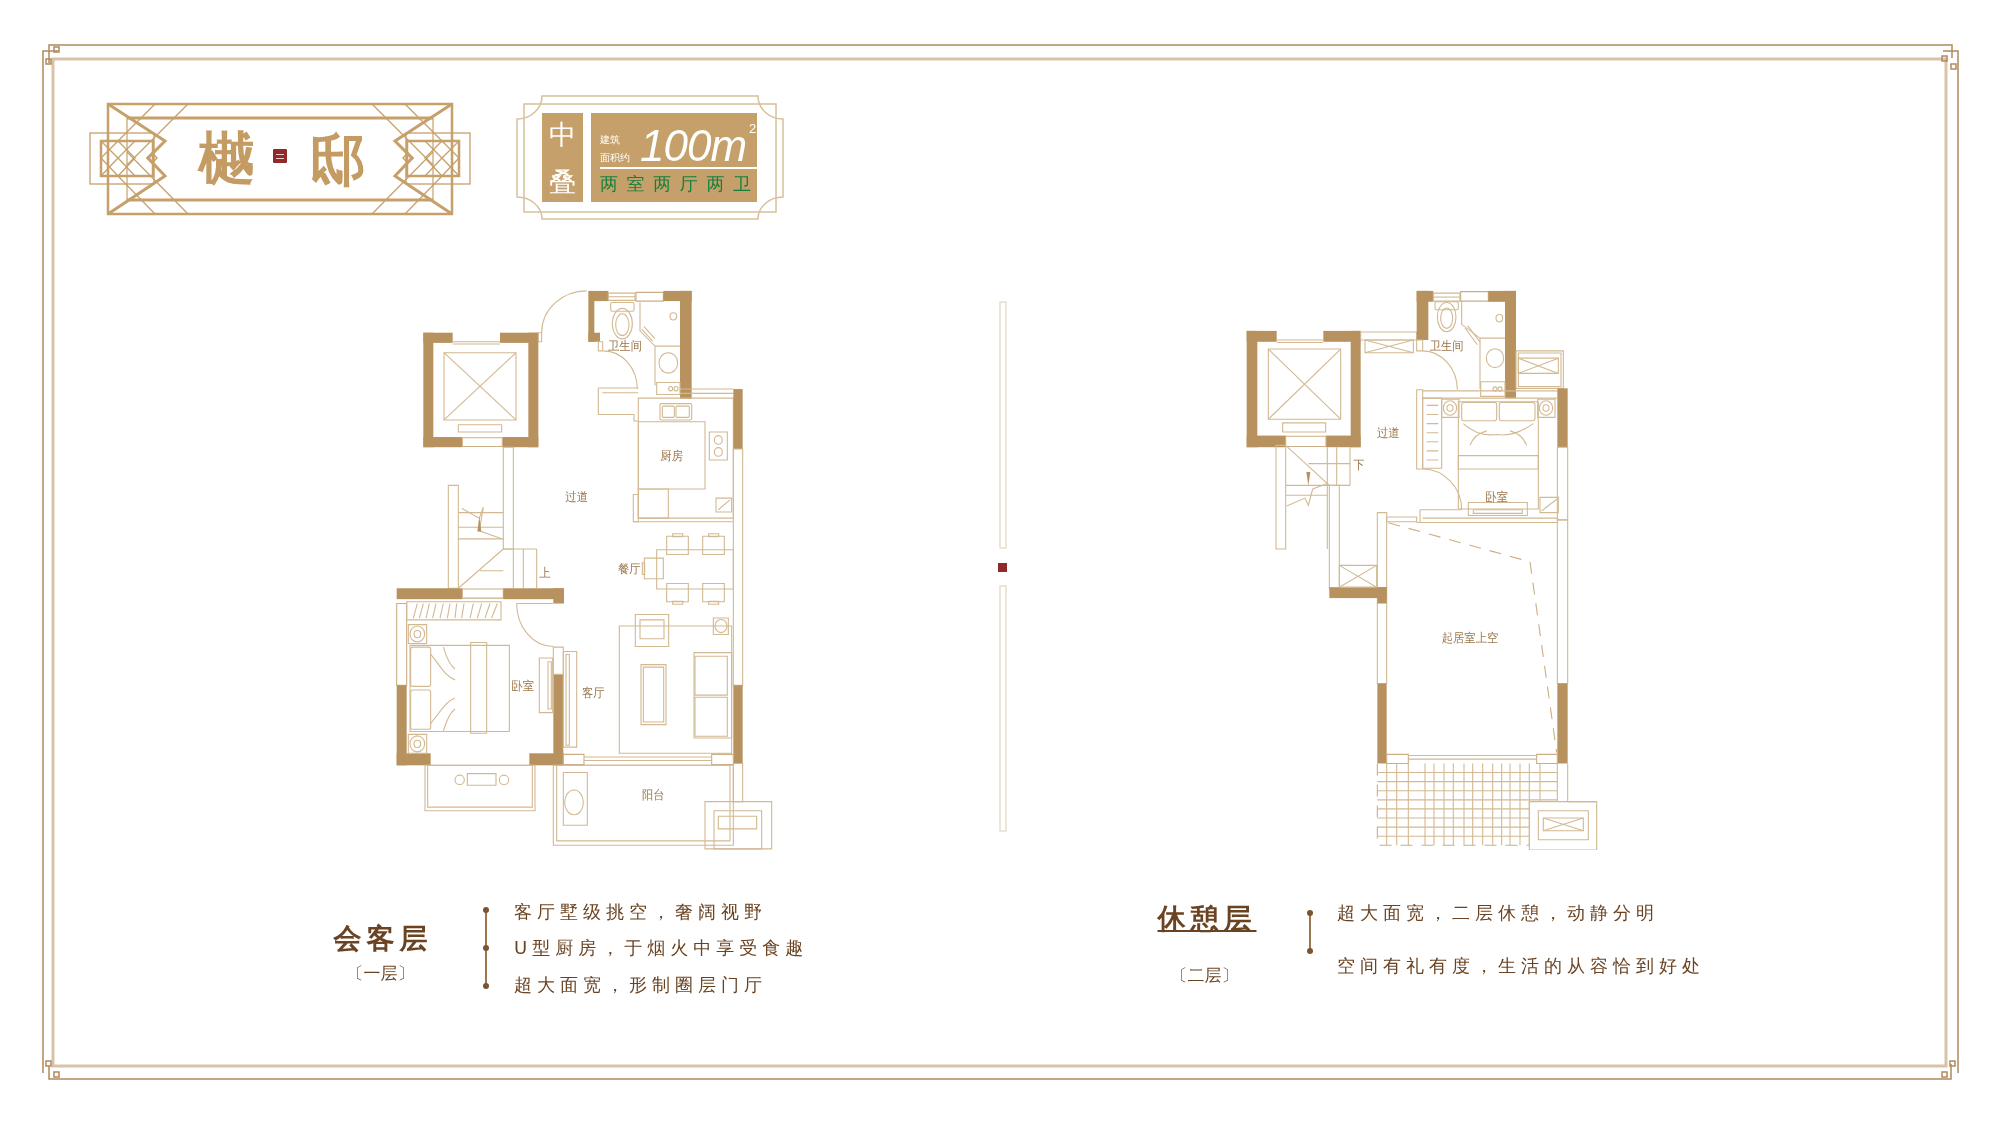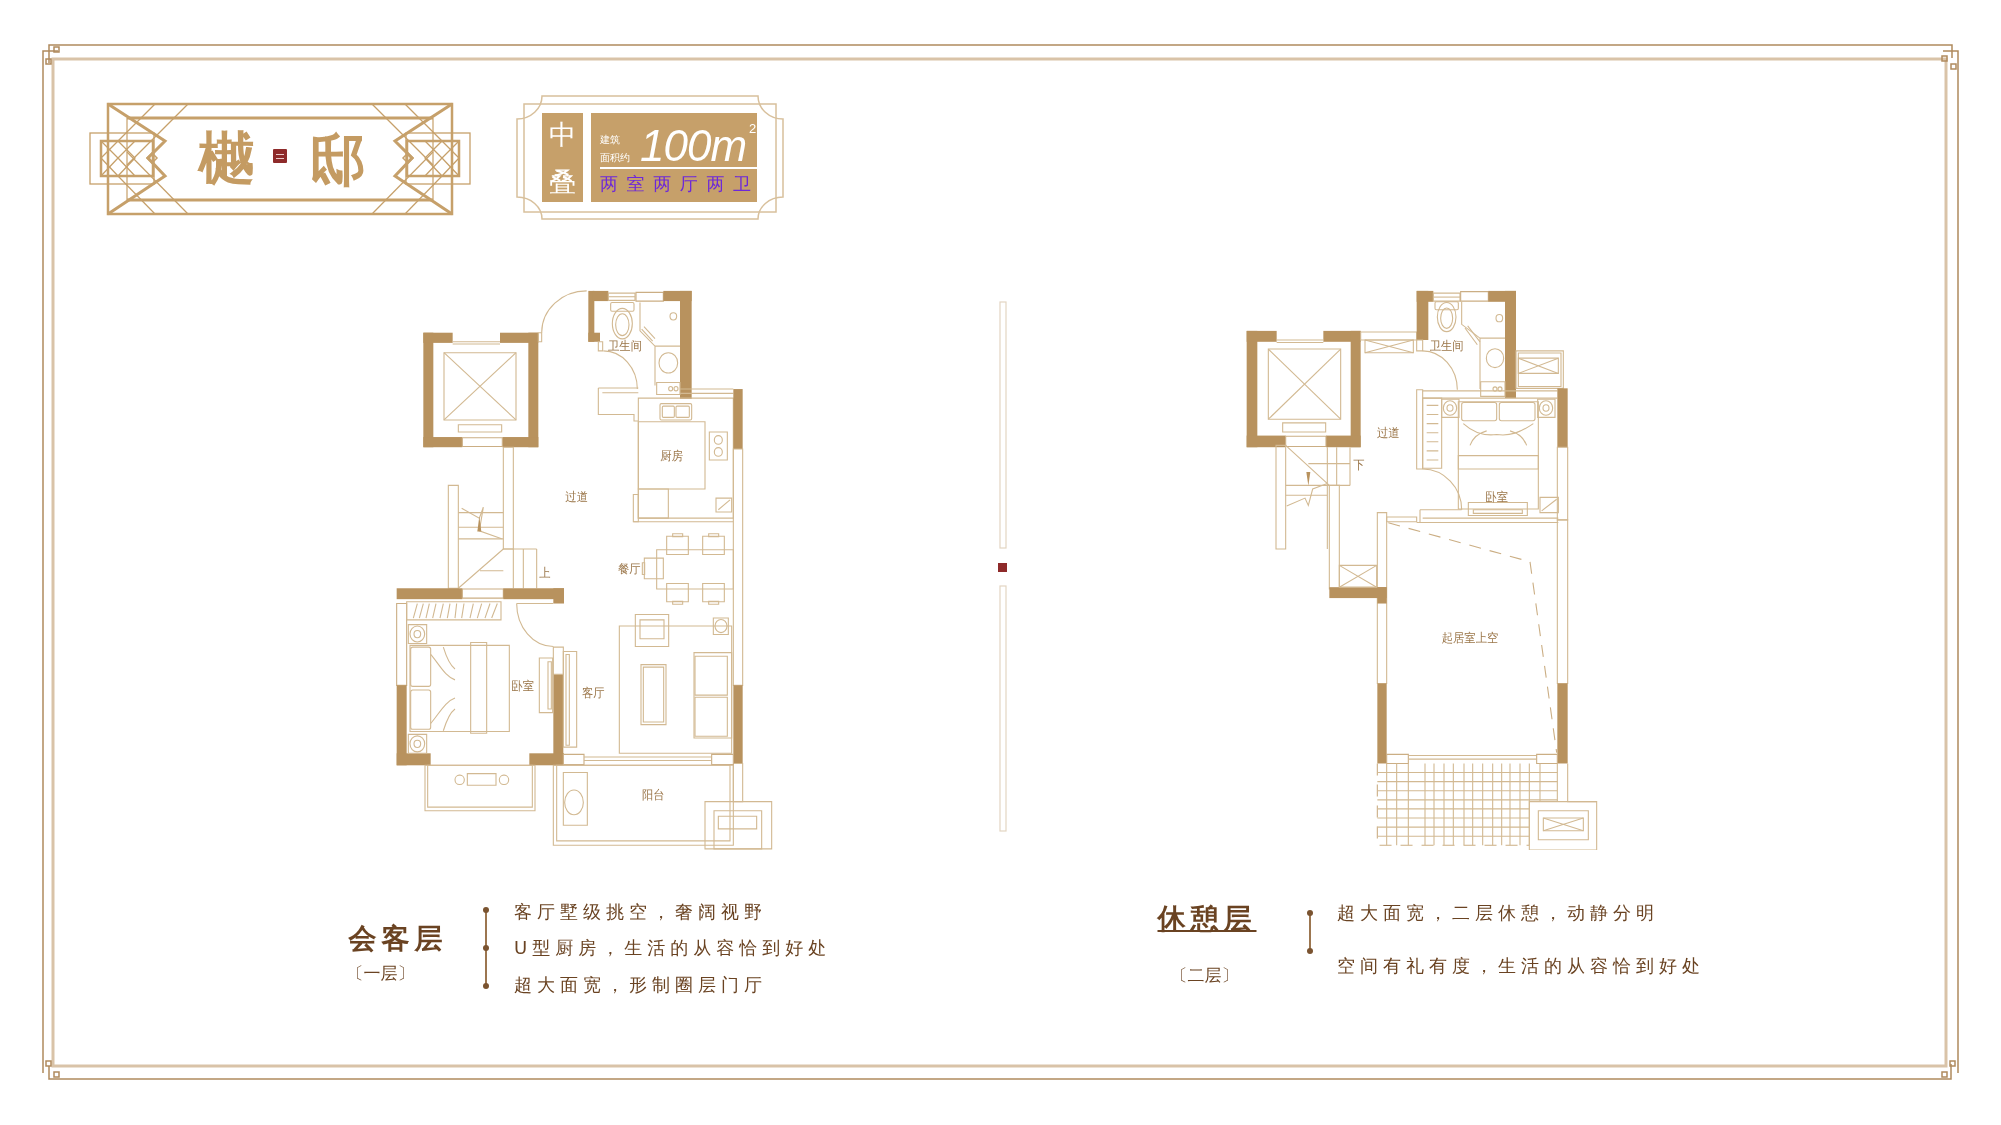--- a/index.html
+++ b/index.html
@@ -26,21 +26,21 @@
   
   .gold-block { position: absolute; background: #C6A06A; }
   .badge-type { position: absolute; left: 542px; width: 41px; color: #ffffff; font-size: 27px; line-height: 36px;
                 text-align: center; font-family: "DejaVu Serif", serif; }
   .badge-small { position: absolute; left: 600px; color: #ffffff; font-size: 10px; line-height: 10px; }
   .badge-area { position: absolute; left: 640px; top: 123px; color: #ffffff; font-family: "Liberation Sans", sans-serif;
                 font-size: 44px; line-height: 46px; letter-spacing: -1px; font-style: italic; }
   .badge-sup { position: absolute; left: 749px; top: 122px; color: #ffffff; font-family: "Liberation Sans", sans-serif;
                font-size: 13px; line-height: 14px; }
   .badge-rule { position: absolute; left: 600px; top: 167px; width: 157px; height: 2px; background: #ffffff; }
-  .badge-layout { position: absolute; left: 600px; top: 174px; color: #6d28d9; font-size: 18px; line-height: 20px; letter-spacing: 8.6px; }
+  .badge-layout { position: absolute; left: 600px; top: 174px; color: #15803d; font-size: 18px; line-height: 20px; letter-spacing: 8.6px; }
 
   
   .cap-title { position: absolute; color: #6A4322; font-size: 28px; line-height: 30px; font-weight: bold; letter-spacing: 5px; text-align: center; }
   .cap-sub { position: absolute; color: #6A4322; font-size: 17px; line-height: 22px; text-align: center; }
   .cap-line { position: absolute; width: 2px; background: #9C7650; }
   .cap-dot { position: absolute; width: 6px; height: 6px; border-radius: 50%; background: #7A5330; }
   .cap-item { position: absolute; color: #6A4322; font-size: 18px; line-height: 26px; letter-spacing: 5px; }
 </style>
 </head>
 <body>
@@ -449,28 +449,28 @@
   <div class="badge-type" style="top:164px;">叠</div>
   <div class="badge-small" style="top:135px;text-align:right;">建筑</div>
   <div class="badge-small" style="top:153px;">面积约</div>
   <div class="badge-area">100m</div>
   <div class="badge-sup">2</div>
   <div class="badge-rule"></div>
   <div class="badge-layout">两室两厅两卫</div>
 </div>
 
 <div>
-  <div class="cap-title abs" style="left:333px; top:924px; width:100px;margin-left:15px;">会客层</div>
+  <div class="cap-title abs" style="left:333px; top:924px; width:100px;">会客层</div>
   <div class="cap-sub abs" style="left:333px; top:962px; width:95px;">〔一层〕</div>
   <div class="cap-line" style="left:485px; top:910px; height:76px;"></div>
   <div class="cap-dot" style="left:483px; top:907px;"></div>
   <div class="cap-dot" style="left:483px; top:945px;"></div>
   <div class="cap-dot" style="left:483px; top:983px;"></div>
   <div class="cap-item abs" style="left:514px; top:899px;">客厅墅级挑空，奢阔视野</div>
-  <div class="cap-item abs" style="left:514px; top:935px;">U型厨房，生活的从容恰到好处</div>
+  <div class="cap-item abs" style="left:514px; top:935px;">U型厨房，于烟火中享受食趣</div>
   <div class="cap-item abs" style="left:514px; top:972px;">超大面宽，形制圈层门厅</div>
 </div>
 
 <div>
   <div class="cap-title abs" style="left:1157px; top:904px; width:100px;text-decoration:underline;">休憩层</div>
   <div class="cap-sub abs" style="left:1157px; top:944px; width:95px;margin-top:20px;">〔二层〕</div>
   <div class="cap-line" style="left:1309px; top:913px; height:38px;"></div>
   <div class="cap-dot" style="left:1307px; top:910px;"></div>
   <div class="cap-dot" style="left:1307px; top:948px;"></div>
   <div class="cap-item abs" style="left:1337px; top:900px;">超大面宽，二层休憩，动静分明</div>

